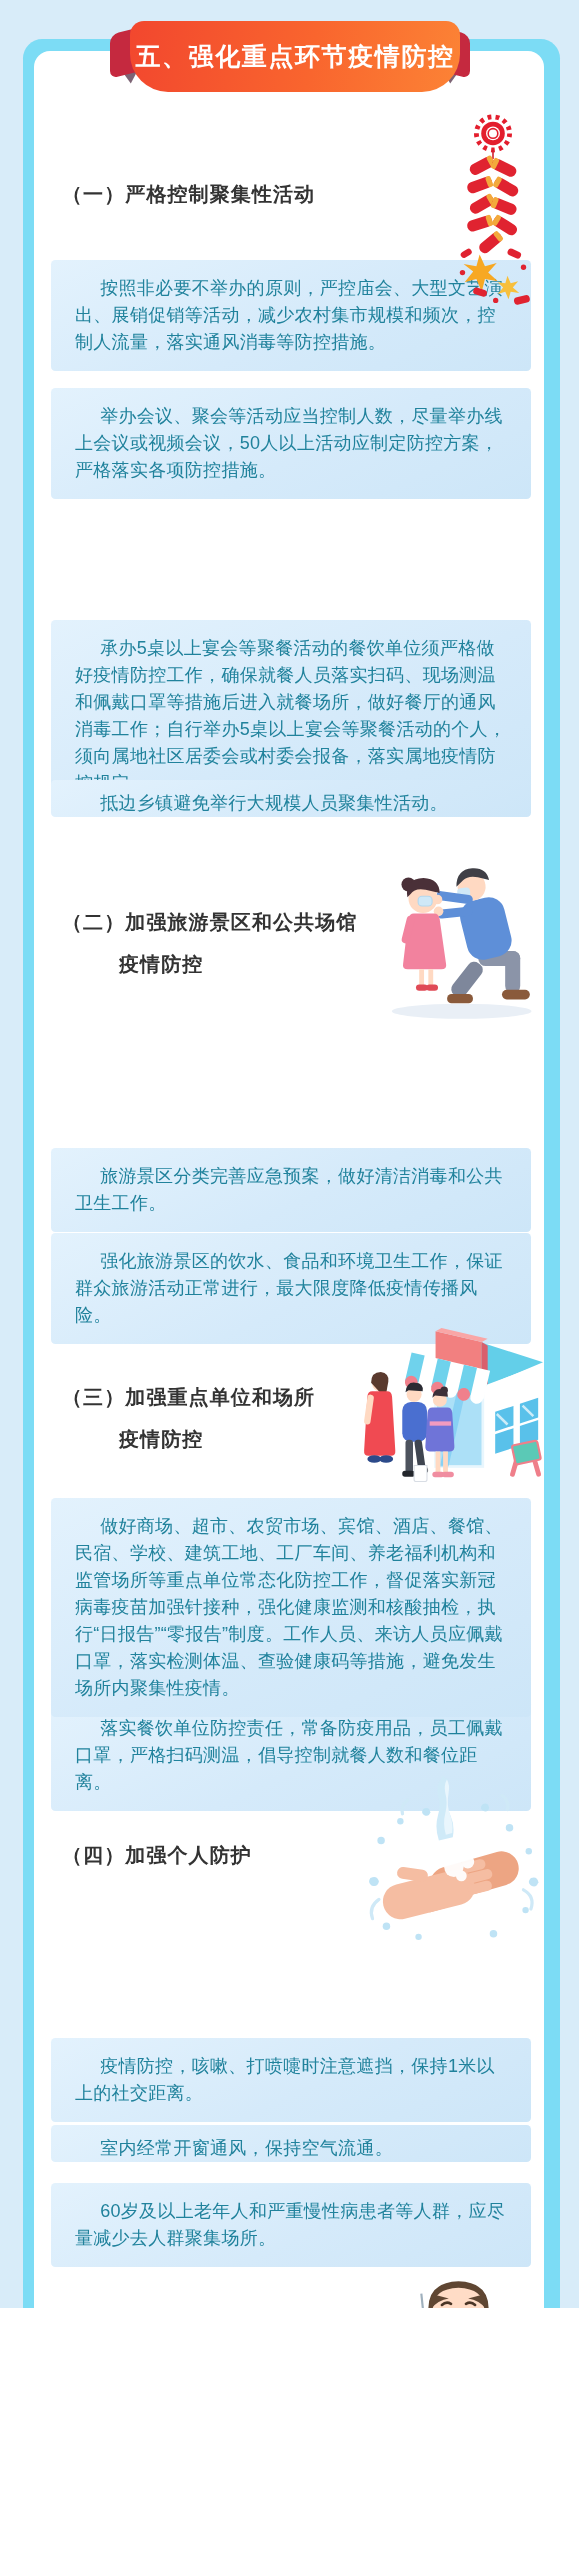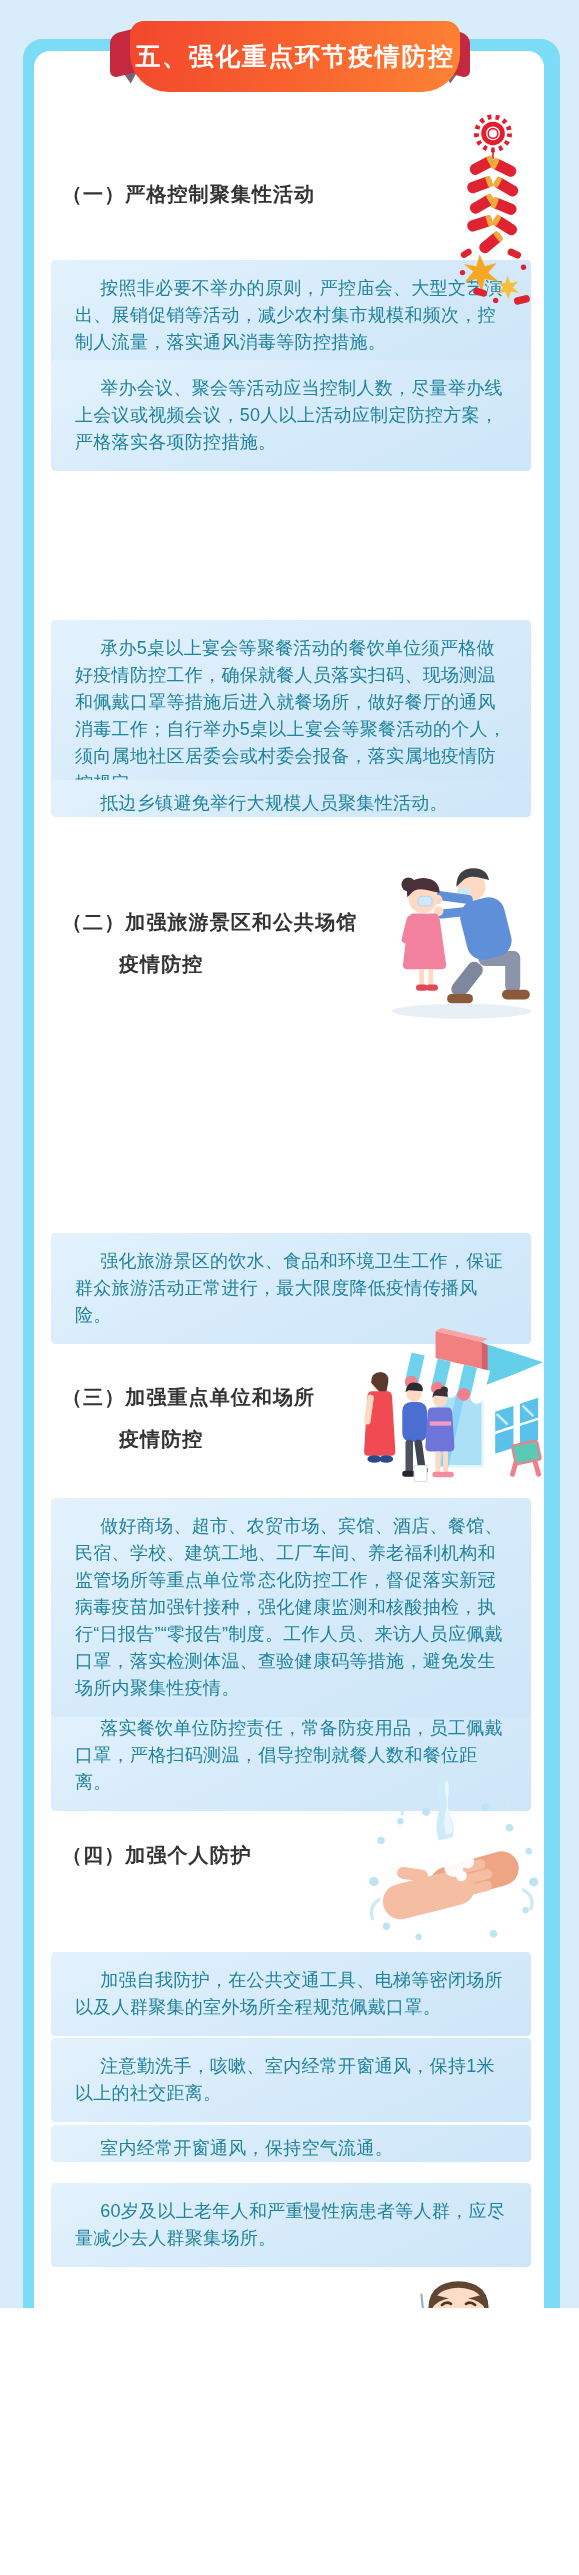--- a/index.html
+++ b/index.html
@@ -58,21 +58,21 @@
     <div class="fold fold-r"></div>
     <div class="ribbon-body">
       <span class="ribbon-title">五、强化重点环节疫情防控</span>
     </div>
   </div>
 
   <div class="sec-h" style="top:173px">
     <span>（一）</span><span>严格控制聚集性活动</span>
   </div>
   <div class="pbox" style="top:260px">按照非必要不举办的原则，严控庙会、大型文艺演出、展销促销等活动，减少农村集市规模和频次，控制人流量，落实通风消毒等防控措施。</div>
-  <div class="pbox" style="top:360px">举办会议、聚会等活动应当控制人数，尽量举办线上会议或视频会议，50人以上活动应制定防控方案，严格落实各项防控措施。</div>
+  <div class="pbox" style="top:388px">举办会议、聚会等活动应当控制人数，尽量举办线上会议或视频会议，50人以上活动应制定防控方案，严格落实各项防控措施。</div>
   <div class="pbox" style="top:620px">承办5桌以上宴会等聚餐活动的餐饮单位须严格做好疫情防控工作，确保就餐人员落实扫码、现场测温和佩戴口罩等措施后进入就餐场所，做好餐厅的通风消毒工作；自行举办5桌以上宴会等聚餐活动的个人，须向属地社区居委会或村委会报备，落实属地疫情防控规定。</div>
   <div class="pbox slim" style="top:780px">抵边乡镇避免举行大规模人员聚集性活动。</div>
 
   <svg class="illus" style="left:444px; top:112px" width="98" height="197" viewBox="0 0 182 368">
     <circle cx="91" cy="40" r="31" fill="none" stroke="#e31e2d" stroke-width="9" stroke-dasharray="7 8"></circle>
     <circle cx="91" cy="40" r="22" fill="#e31e2d"></circle>
     <circle cx="91" cy="40" r="13" fill="#ffffff"></circle>
     <circle cx="91" cy="40" r="9" fill="none" stroke="#e31e2d" stroke-width="3"></circle>
     <line x1="91" y1="71" x2="91" y2="88" stroke="#d2202f" stroke-width="3"></line>
     <g>
@@ -123,20 +123,21 @@
       <circle cx="34" cy="300" r="5"></circle>
         <circle cx="148" cy="290" r="5"></circle>
         <circle cx="96" cy="352" r="5"></circle>
     </g>
   </svg>
 
   <div class="sec-h" style="top:901px">
     <div><span>（二）</span><span>加强旅游景区和公共场馆</span></div>
     <div class="h2line">疫情防控</div>
   </div>
+  <div class="pbox" style="top:1148px">旅游景区分类完善应急预案，做好清洁消毒和公共卫生工作。</div>
   <div class="pbox" style="top:1233px">强化旅游景区的饮水、食品和环境卫生工作，保证群众旅游活动正常进行，最大限度降低疫情传播风险。</div>
 
   <svg class="illus" style="left:373px; top:835px" width="173" height="187" viewBox="0 0 322 348">
     <ellipse cx="165" cy="328" rx="130" ry="14" fill="#e9eff6"></ellipse>
 
     <g>
       <rect x="196" y="216" width="78" height="28" rx="14" fill="#8b94a8"></rect>
       <rect x="246" y="216" width="28" height="78" rx="13" fill="#8b94a8"></rect>
       <rect x="160" y="232" width="30" height="74" rx="13" fill="#7e879b" transform="rotate(38 175 269)"></rect>
       <rect x="240" y="288" width="52" height="18" rx="9" fill="#8a5a3b"></rect>
@@ -245,22 +246,21 @@
       <rect x="150" y="254" width="9" height="40" fill="#ffd9c2"></rect>
       <rect x="164" y="254" width="9" height="40" fill="#ffd9c2"></rect>
       <rect x="144" y="292" width="22" height="10" rx="5" fill="#f08da0"></rect>
       <rect x="162" y="292" width="22" height="10" rx="5" fill="#f08da0"></rect>
     </g>
   </svg>
 
   <div class="sec-h" style="top:1834px">
     <span>（四）</span><span>加强个人防护</span>
   </div>
-  <div class="pbox" style="top:1952px">加强自我防护，在公共交通工具、电梯等密闭场所以及人群聚集的室外场所全程规范佩戴口罩。</div>
-  <div class="pbox" style="top:2038px">注意勤洗手，咳嗽、室内经常开窗通风，保持1米以上的社交距离。</div>
+  <div class="pbox" style="top:2038px">疫情防控，咳嗽、打喷嚏时注意遮挡，保持1米以上的社交距离。</div>
   <div class="pbox slim" style="top:2125px">室内经常开窗通风，保持空气流通。</div>
   <div class="pbox" style="top:2183px">60岁及以上老年人和严重慢性病患者等人群，应尽量减少去人群聚集场所。</div>
 
   <svg class="illus" style="left:349px; top:1776px" width="206" height="173" viewBox="0 0 385 322">
     <path d="M176 0 q14 8 10 30 q-5 25 4 44 q8 18 4 40 l-26 6 q-8 -24 -2 -46 q6 -20 0 -40 q-4 -18 10 -34 z" fill="#cfeaf8"></path>
     <path d="M183 6 q6 10 3 26 q-4 22 3 40 q6 16 4 34 l-12 3 q-6 -20 -1 -40 q5 -20 0 -38 q-3 -14 3 -25 z" fill="#e9f6fd"></path>
 
     <g transform="rotate(-196 230 190)">
       <rect x="140" y="160" width="170" height="64" rx="32" fill="#eda583"></rect>
       <rect x="286" y="150" width="44" height="18" rx="9" fill="#eda583"></rect>

